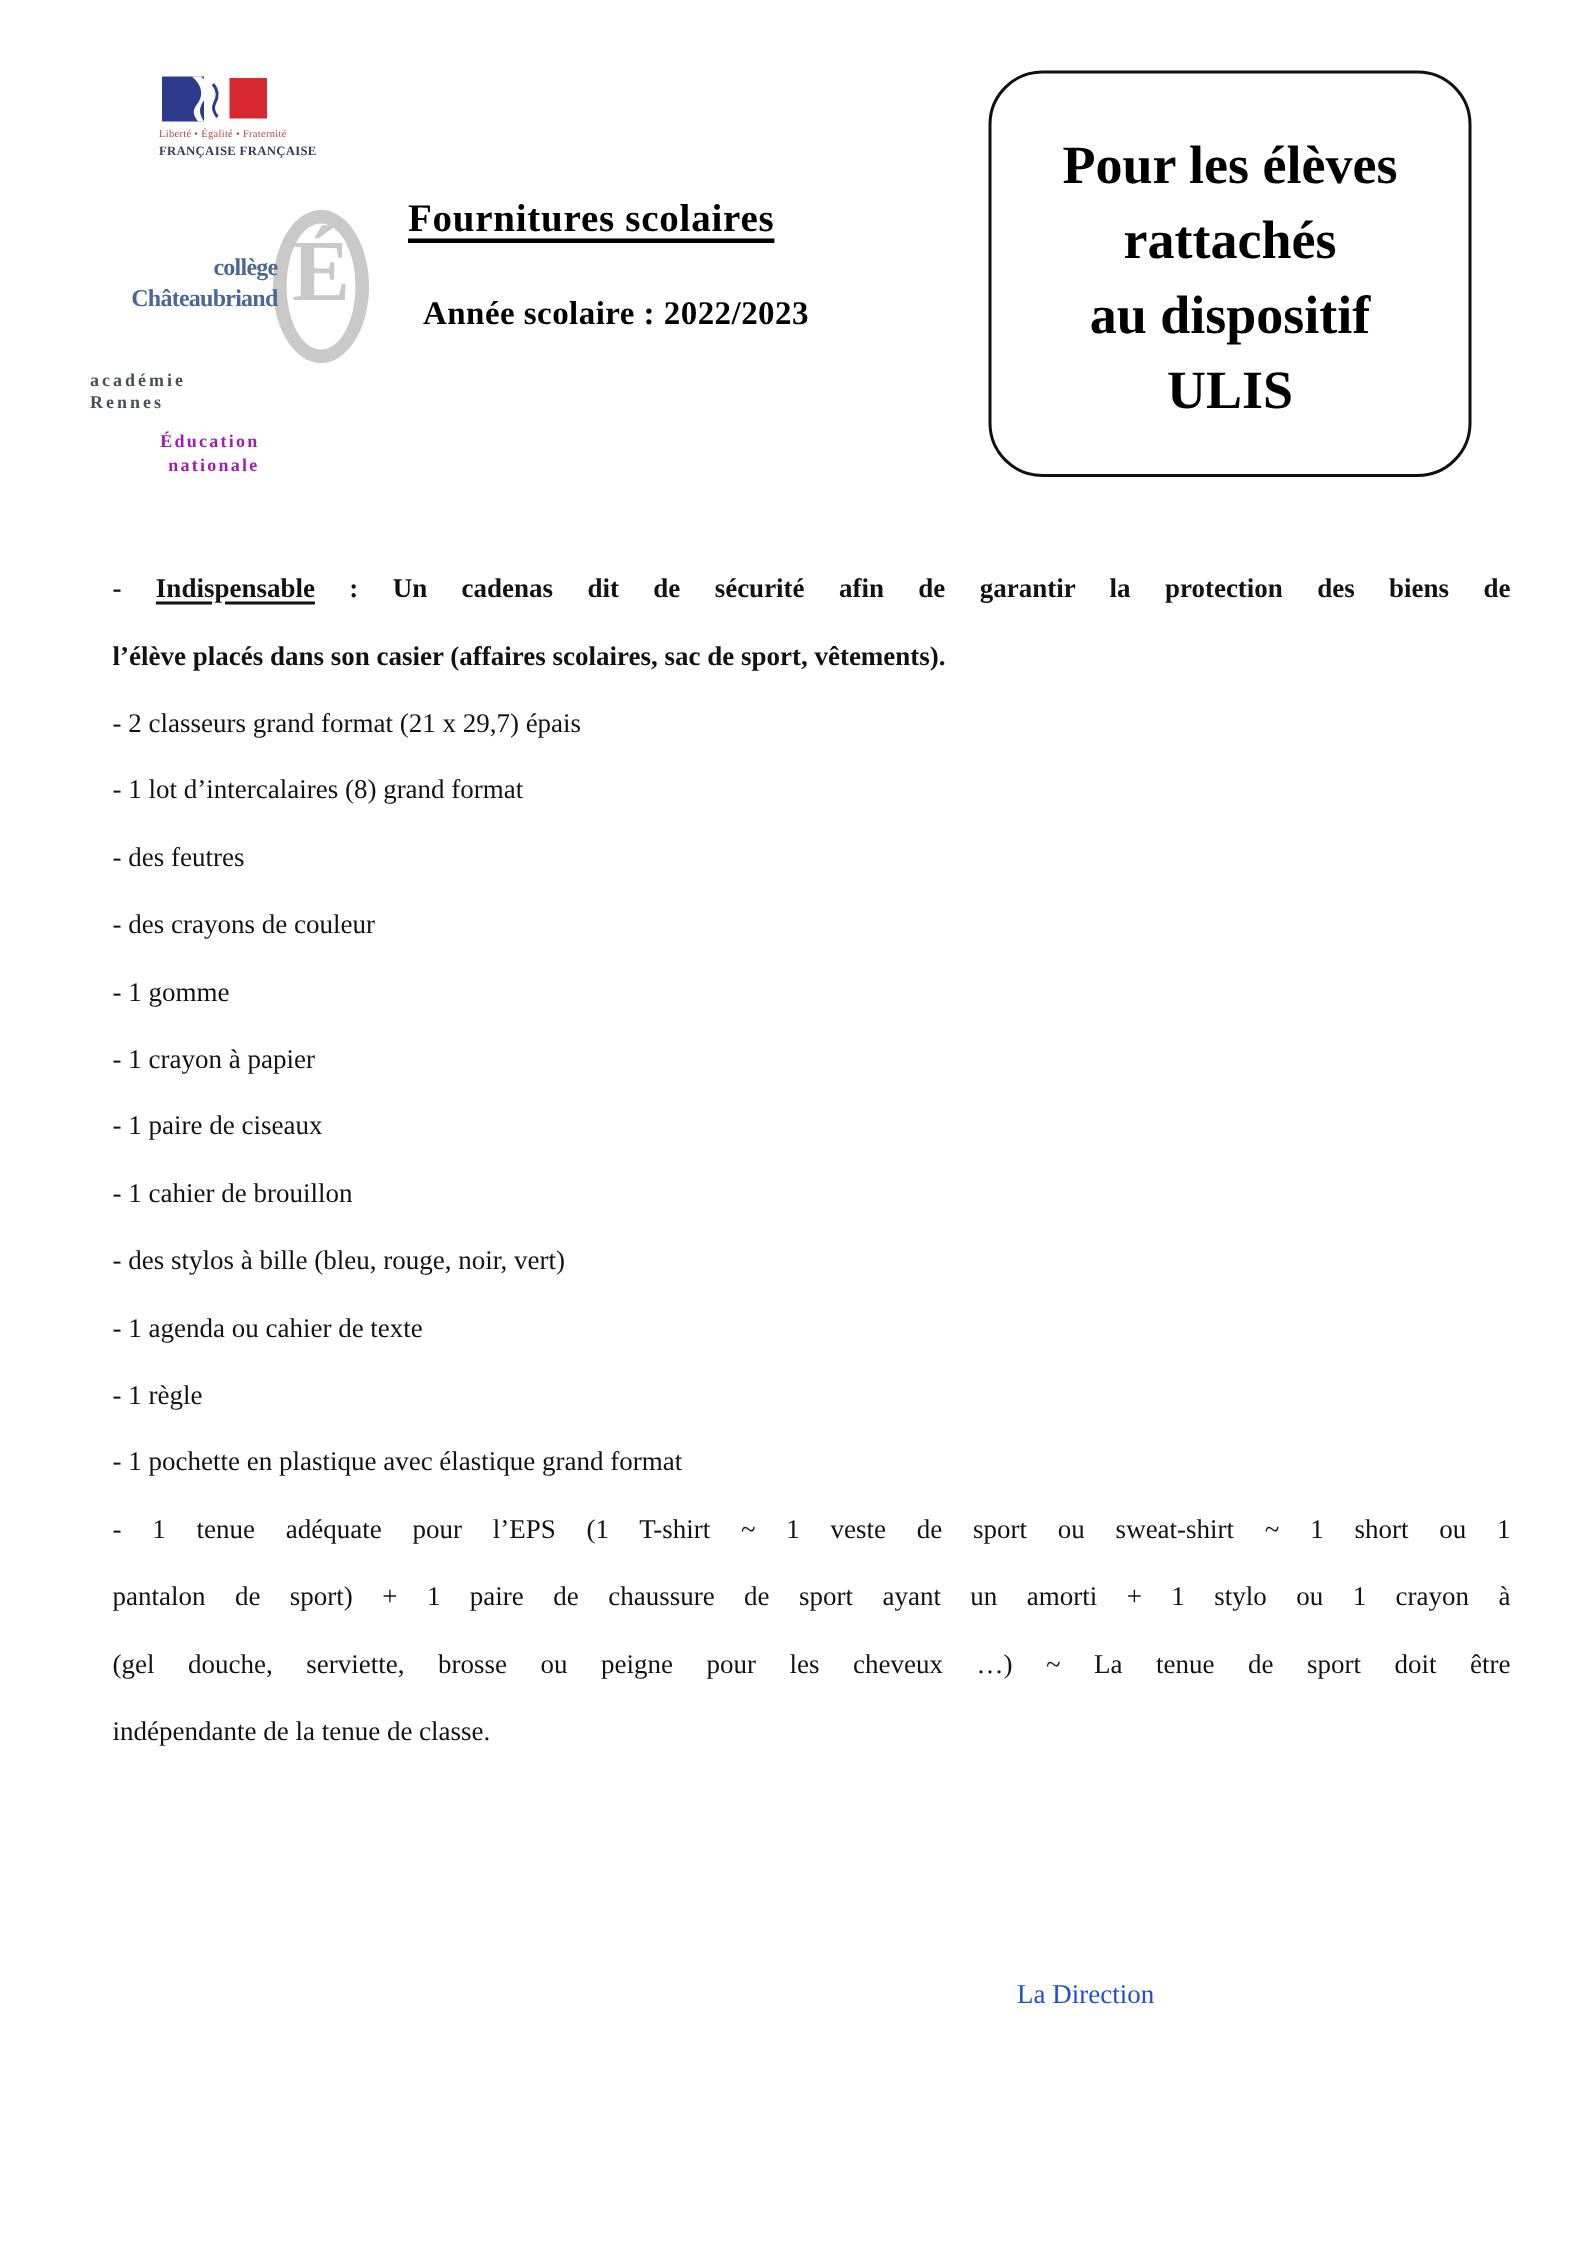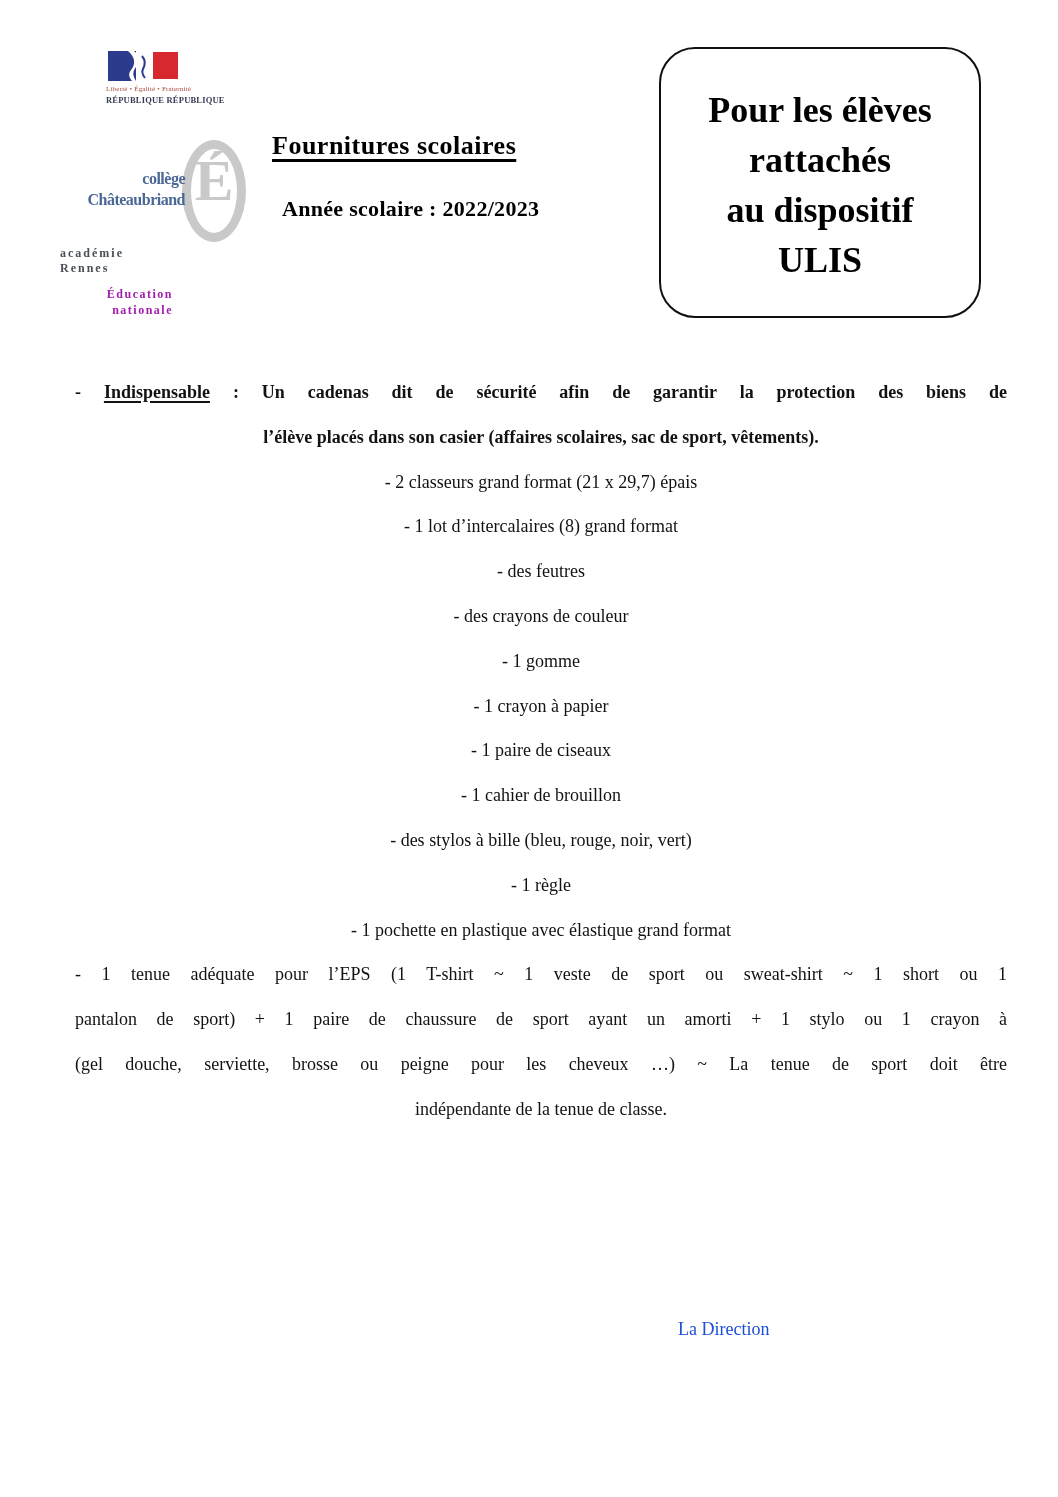--- a/index.html
+++ b/index.html
@@ -36,39 +36,39 @@
   
   .ulis-box{position:absolute;left:648px;top:47px;width:322px;height:271px;box-sizing:border-box;
     border:2.5px solid #101010;border-radius:36px;text-align:center;padding-top:36px;
     font-size:36px;font-weight:bold;line-height:50px;color:#000;background:#fff;margin-left:11px;}
 
   
   .body-text{position:absolute;left:75px;top:370px;width:932px;font-size:18px;line-height:44.8px;}
   .line{min-height:44.8px;}
   .jline{text-align:justify;text-align-last:justify;overflow:hidden;}
   .bold{font-weight:bold;}
-  .nowrap{white-space:nowrap;text-align:center;}
+  .nowrap{white-space:nowrap;}
   .keyword-underline{text-decoration:underline;text-decoration-thickness:2px;text-underline-offset:3px;}
 
   .signature{position:absolute;left:678px;top:1307px;font-size:18px;line-height:44.8px;color:#1d4ed8;white-space:nowrap;text-align:center;}
 </style>
 </head>
 <body>
 
 <div class="page">
 
   <div class="rf-logo">
     <svg class="rf-flag" width="78" height="33" viewBox="0 0 78 33">
       <rect x="2" y="1" width="28" height="30" fill="#2d3b8d"></rect>
       <path d="M22 1 c7 6 8 13 3 19 c-3 4 -2 7 1 11 l4 0 c-4 -6 -3 -10 0 -14 c5 -7 3 -12 -2 -16 z" fill="#ffffff"></path>
       <path d="M36 6 q5 6 1 13 q-2 4 2 9" stroke="#2d3b8d" stroke-width="2" fill="none"></path>
       <rect x="47" y="2" width="25" height="27" fill="#d7282f"></rect>
     </svg>
     <div class="rf-motto">Liberté • Égalité • Fraternité</div>
-    <div class="rf-name">RÉPUBLIQUE RÉPUBLIQUE</div>
+    <div class="rf-name">FRANÇAISE FRANÇAISE</div>
   </div>
 
   <div class="college-logo">
     <div class="cc-ellipse"></div>
     <div class="cc-letter">É</div>
     <div class="cc-name">
       <div>collège</div>
       <div>Châteaubriand</div>
     </div>
     <div class="cc-academy">
@@ -97,20 +97,21 @@
 
     <div class="line nowrap">- 2 classeurs grand format (21 x 29,7) épais</div>
     <div class="line nowrap">- 1 lot d’intercalaires (8) grand format</div>
     <div class="line nowrap">- des feutres</div>
     <div class="line nowrap">- des crayons de couleur</div>
     <div class="line nowrap">- 1 gomme</div>
     <div class="line nowrap">- 1 crayon à papier</div>
     <div class="line nowrap">- 1 paire de ciseaux</div>
     <div class="line nowrap">- 1 cahier de brouillon</div>
     <div class="line nowrap">- des stylos à bille (bleu, rouge, noir, vert)</div>
+    <div class="line nowrap">- 1 agenda ou cahier de texte</div>
     <div class="line nowrap">- 1 règle</div>
     <div class="line nowrap">- 1 pochette en plastique avec élastique grand format</div>
 
     <div class="line jline">- 1 tenue adéquate pour l’EPS (1 T-shirt ~ 1 veste de sport ou sweat-shirt ~ 1 short ou 1</div>
     <div class="line jline">pantalon de sport) + 1 paire de chaussure de sport ayant un amorti + 1 stylo ou 1 crayon à</div>
     <div class="line jline">(gel douche, serviette, brosse ou peigne pour les cheveux …) ~ La tenue de sport doit être</div>
     <div class="line nowrap">indépendante de la tenue de classe.</div>
   </div>
 
   <div class="signature">La Direction</div>

